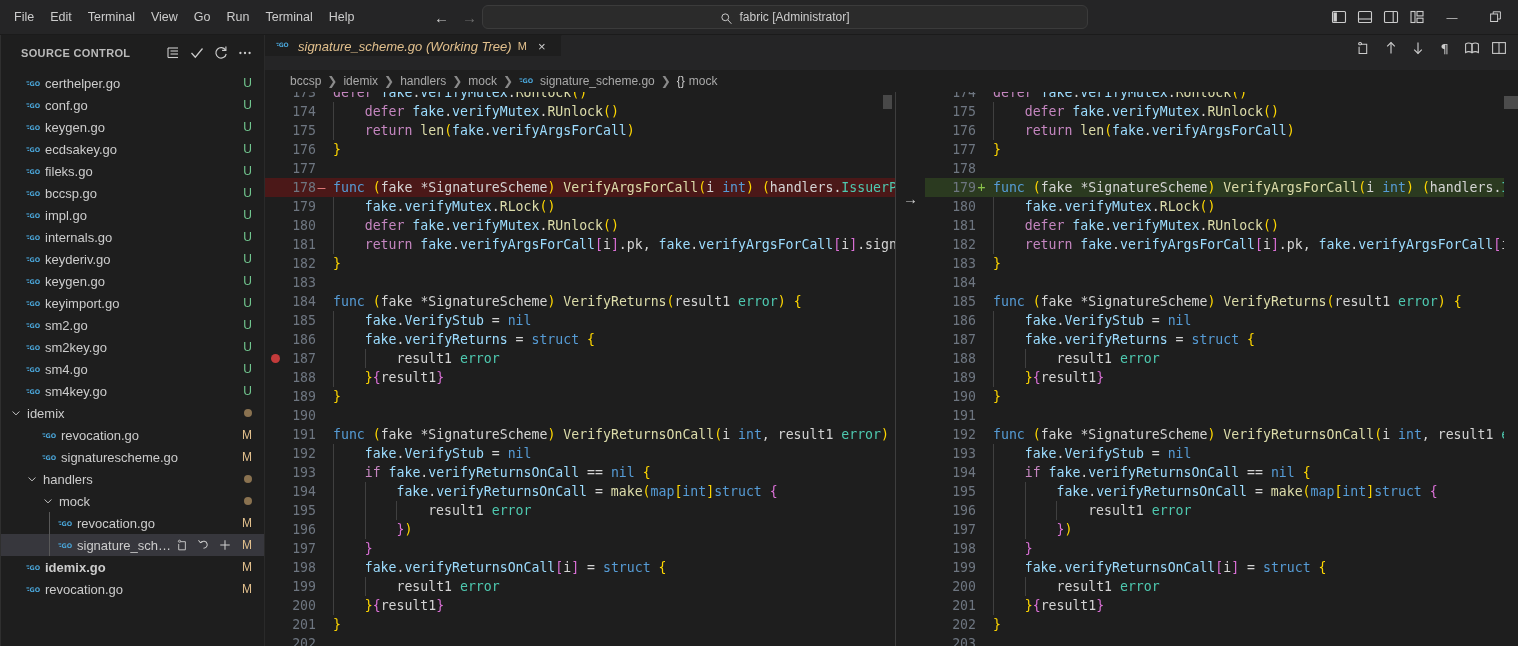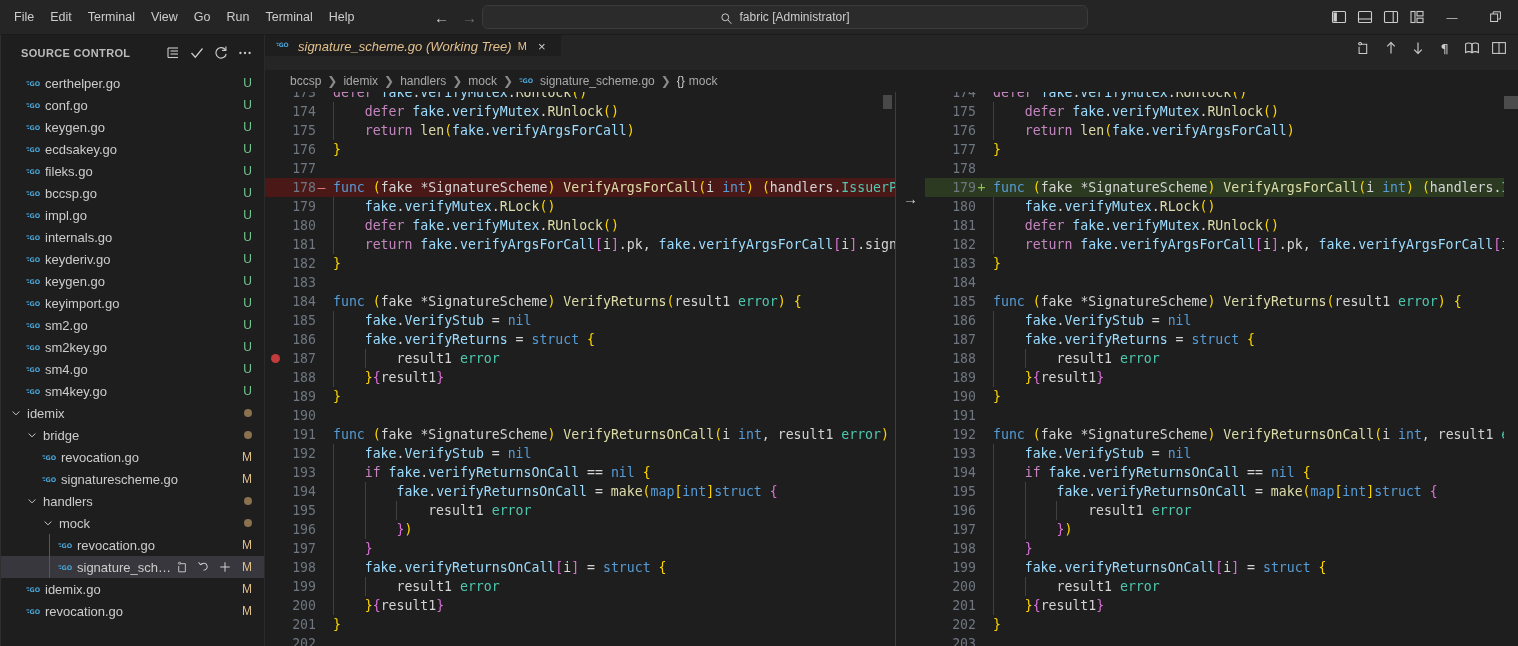--- a/index.html
+++ b/index.html
@@ -457,29 +457,20 @@
             <span class="row-label" style="padding-left: 2px;">sm4key.go</span>
             <span class="row-badge badge-U" style="margin-left: auto;">U</span>
           </div>
           <div class="row" style="padding-left: 8px;">
             <span class="twisty">
               <svg width="12" height="12" viewBox="0 0 16 16" fill="none" stroke="#cccccc" stroke-width="1.3">
                 <polyline points="3.5,6 8,10.5 12.5,6"></polyline>
               </svg>
             </span>
             <span class="row-label folder" style="padding-left: 4px;">idemix</span>
-            <span class="row-badge" style="margin-left: auto;"><span class="dot" style="background:#8a7250"></span></span>
-          </div>
-          <div class="row" style="padding-left: 24px;">
-            <span class="twisty">
-              <svg width="12" height="12" viewBox="0 0 16 16" fill="none" stroke="#cccccc" stroke-width="1.3">
-                <polyline points="3.5,6 8,10.5 12.5,6"></polyline>
-              </svg>
-            </span>
-            <span class="row-label folder" style="padding-left: 4px;">bridge</span>
             <span class="row-badge" style="margin-left: auto;"><span class="dot" style="background:#8a7250"></span></span>
           </div>
           <div class="row" style="padding-left: 40px;">
             <span class="go-icon">
               <svg width="17" height="14" viewBox="0 0 24 16">
                 <text x="5" y="12" font-family="DejaVu Sans, sans-serif" font-size="9" font-weight="bold" fill="#4aa5d8">GO</text>
                 <line x1="0.5" y1="6.5" x2="4.6" y2="6.5" stroke="#4aa5d8" stroke-width="1.5"></line>
                 <line x1="2" y1="10" x2="4.6" y2="10" stroke="#4aa5d8" stroke-width="1.5"></line>
               </svg>
             </span>
@@ -560,21 +551,21 @@
             <span class="row-badge badge-M">M</span>
           </div>
           <div class="row" style="padding-left: 24px;">
             <span class="go-icon">
               <svg width="17" height="14" viewBox="0 0 24 16">
                 <text x="5" y="12" font-family="DejaVu Sans, sans-serif" font-size="9" font-weight="bold" fill="#4aa5d8">GO</text>
                 <line x1="0.5" y1="6.5" x2="4.6" y2="6.5" stroke="#4aa5d8" stroke-width="1.5"></line>
                 <line x1="2" y1="10" x2="4.6" y2="10" stroke="#4aa5d8" stroke-width="1.5"></line>
               </svg>
             </span>
-            <span class="row-label" style="padding-left: 2px;">idemix.go</span>
+            <span class="row-label" style="padding-left: 2px; font-weight: bold;">idemix.go</span>
             <span class="row-badge badge-M" style="margin-left: auto;">M</span>
           </div>
           <div class="row" style="padding-left: 24px;">
             <span class="go-icon">
               <svg width="17" height="14" viewBox="0 0 24 16">
                 <text x="5" y="12" font-family="DejaVu Sans, sans-serif" font-size="9" font-weight="bold" fill="#4aa5d8">GO</text>
                 <line x1="0.5" y1="6.5" x2="4.6" y2="6.5" stroke="#4aa5d8" stroke-width="1.5"></line>
                 <line x1="2" y1="10" x2="4.6" y2="10" stroke="#4aa5d8" stroke-width="1.5"></line>
               </svg>
             </span>

